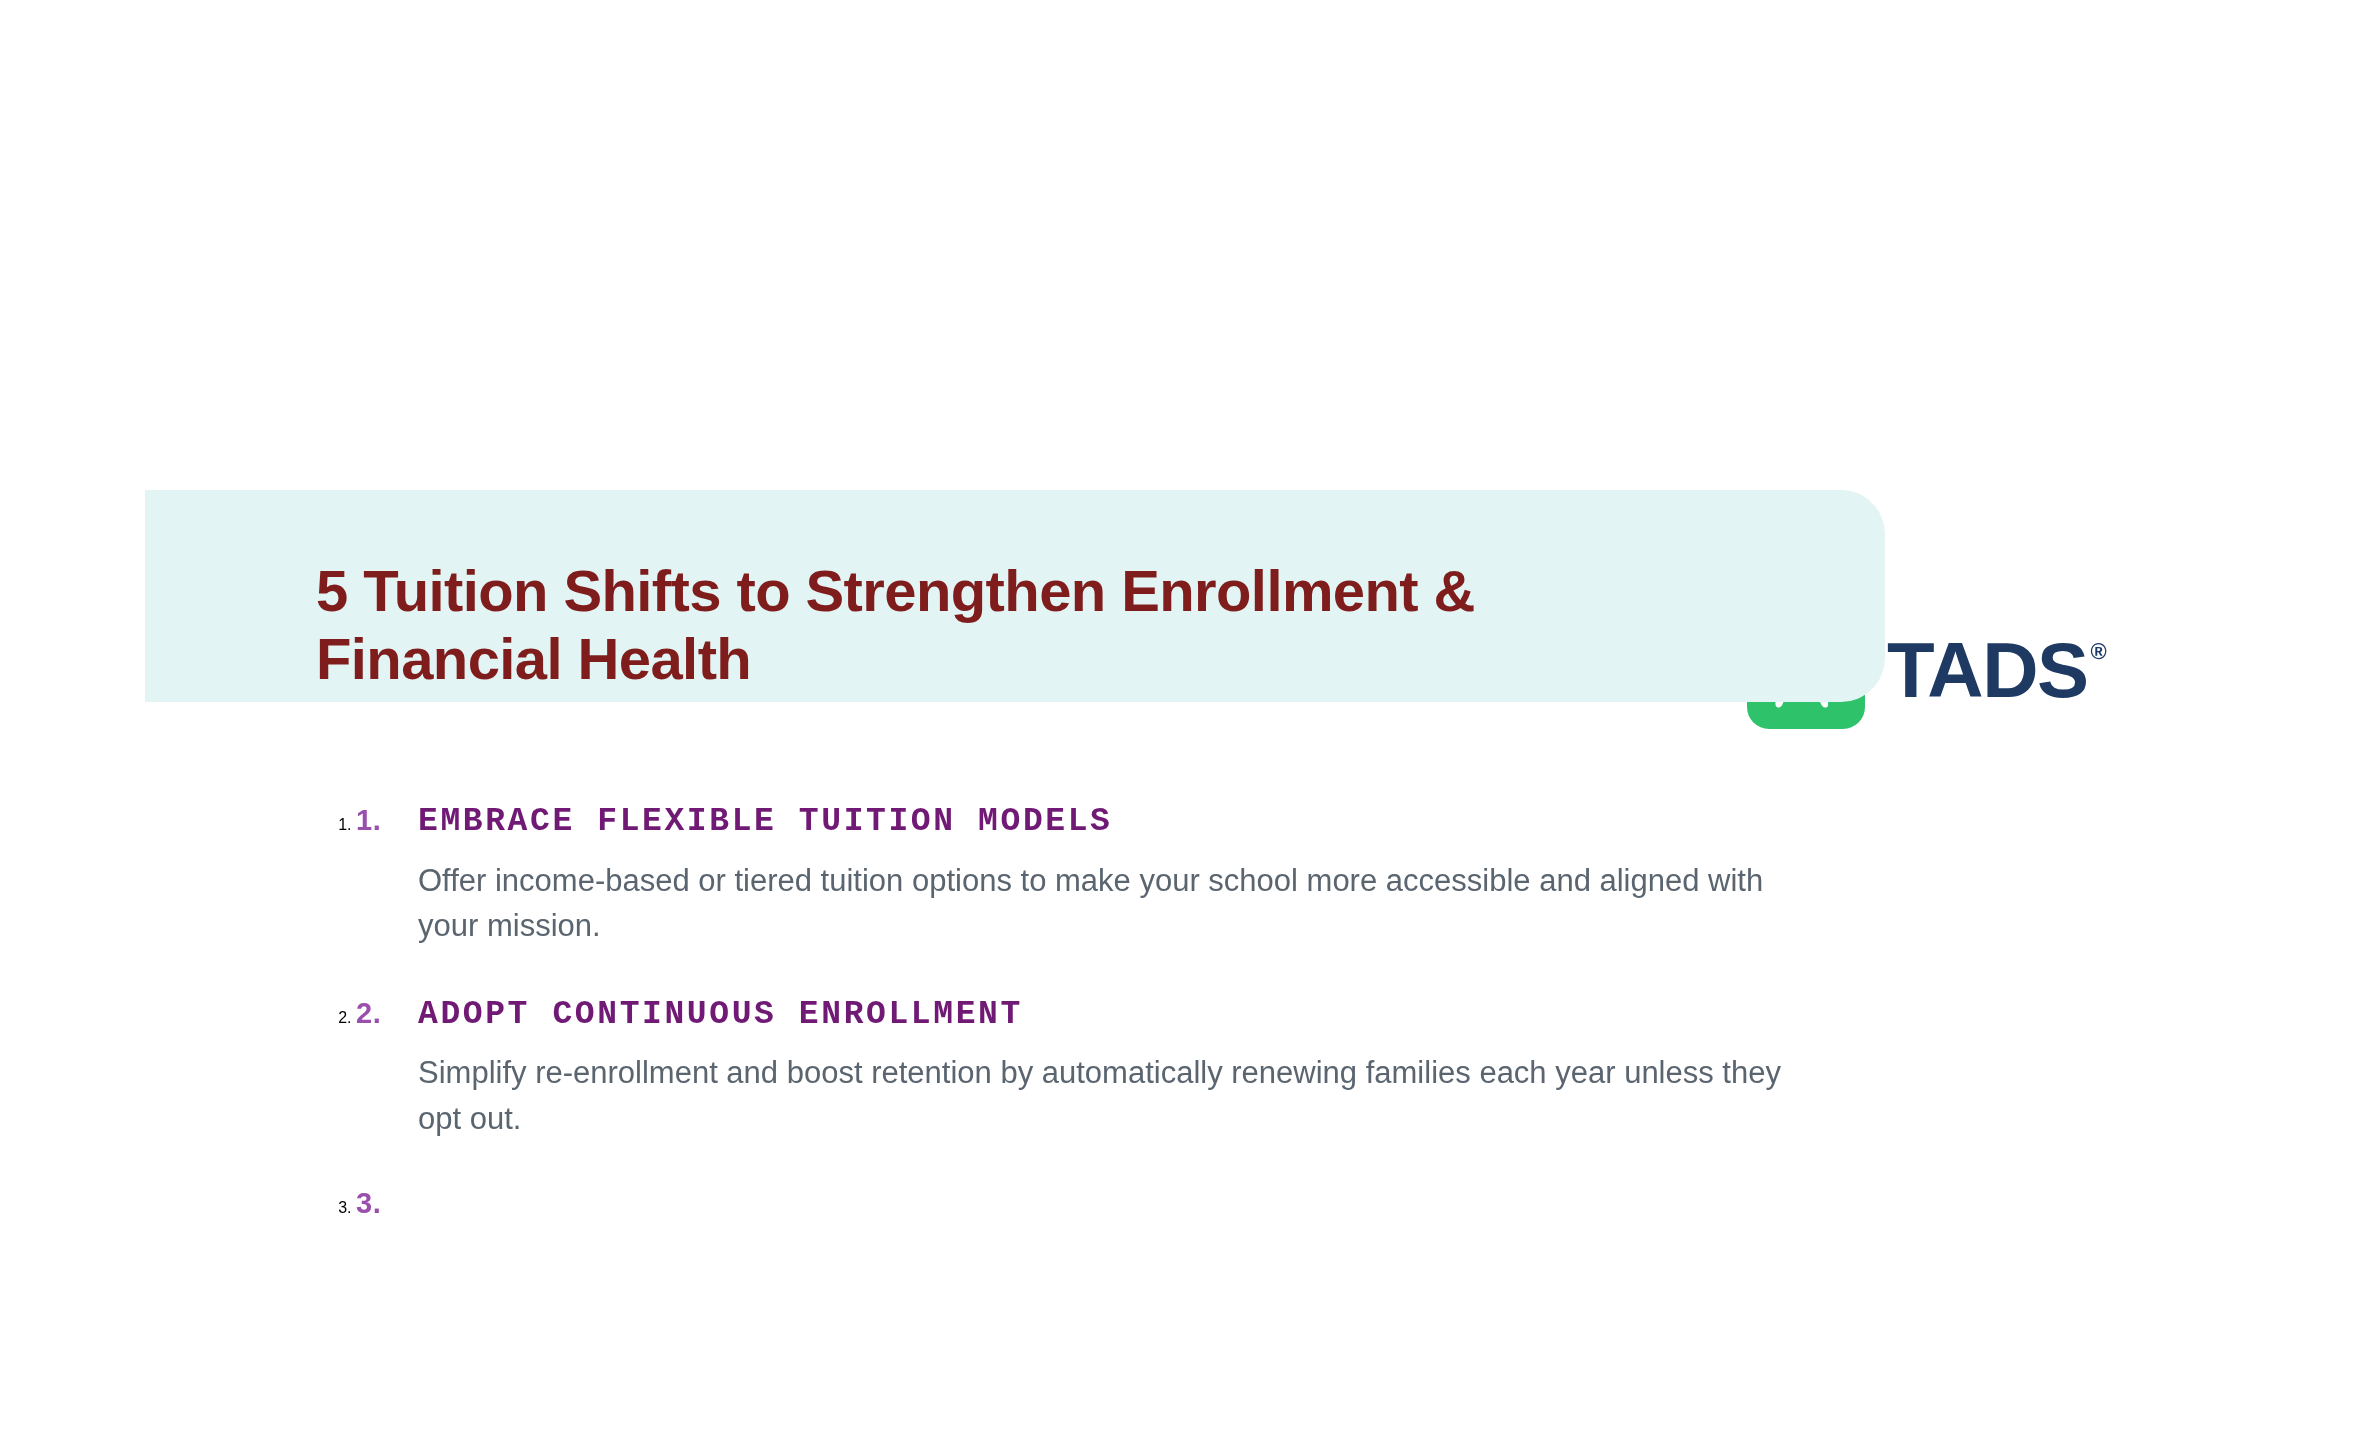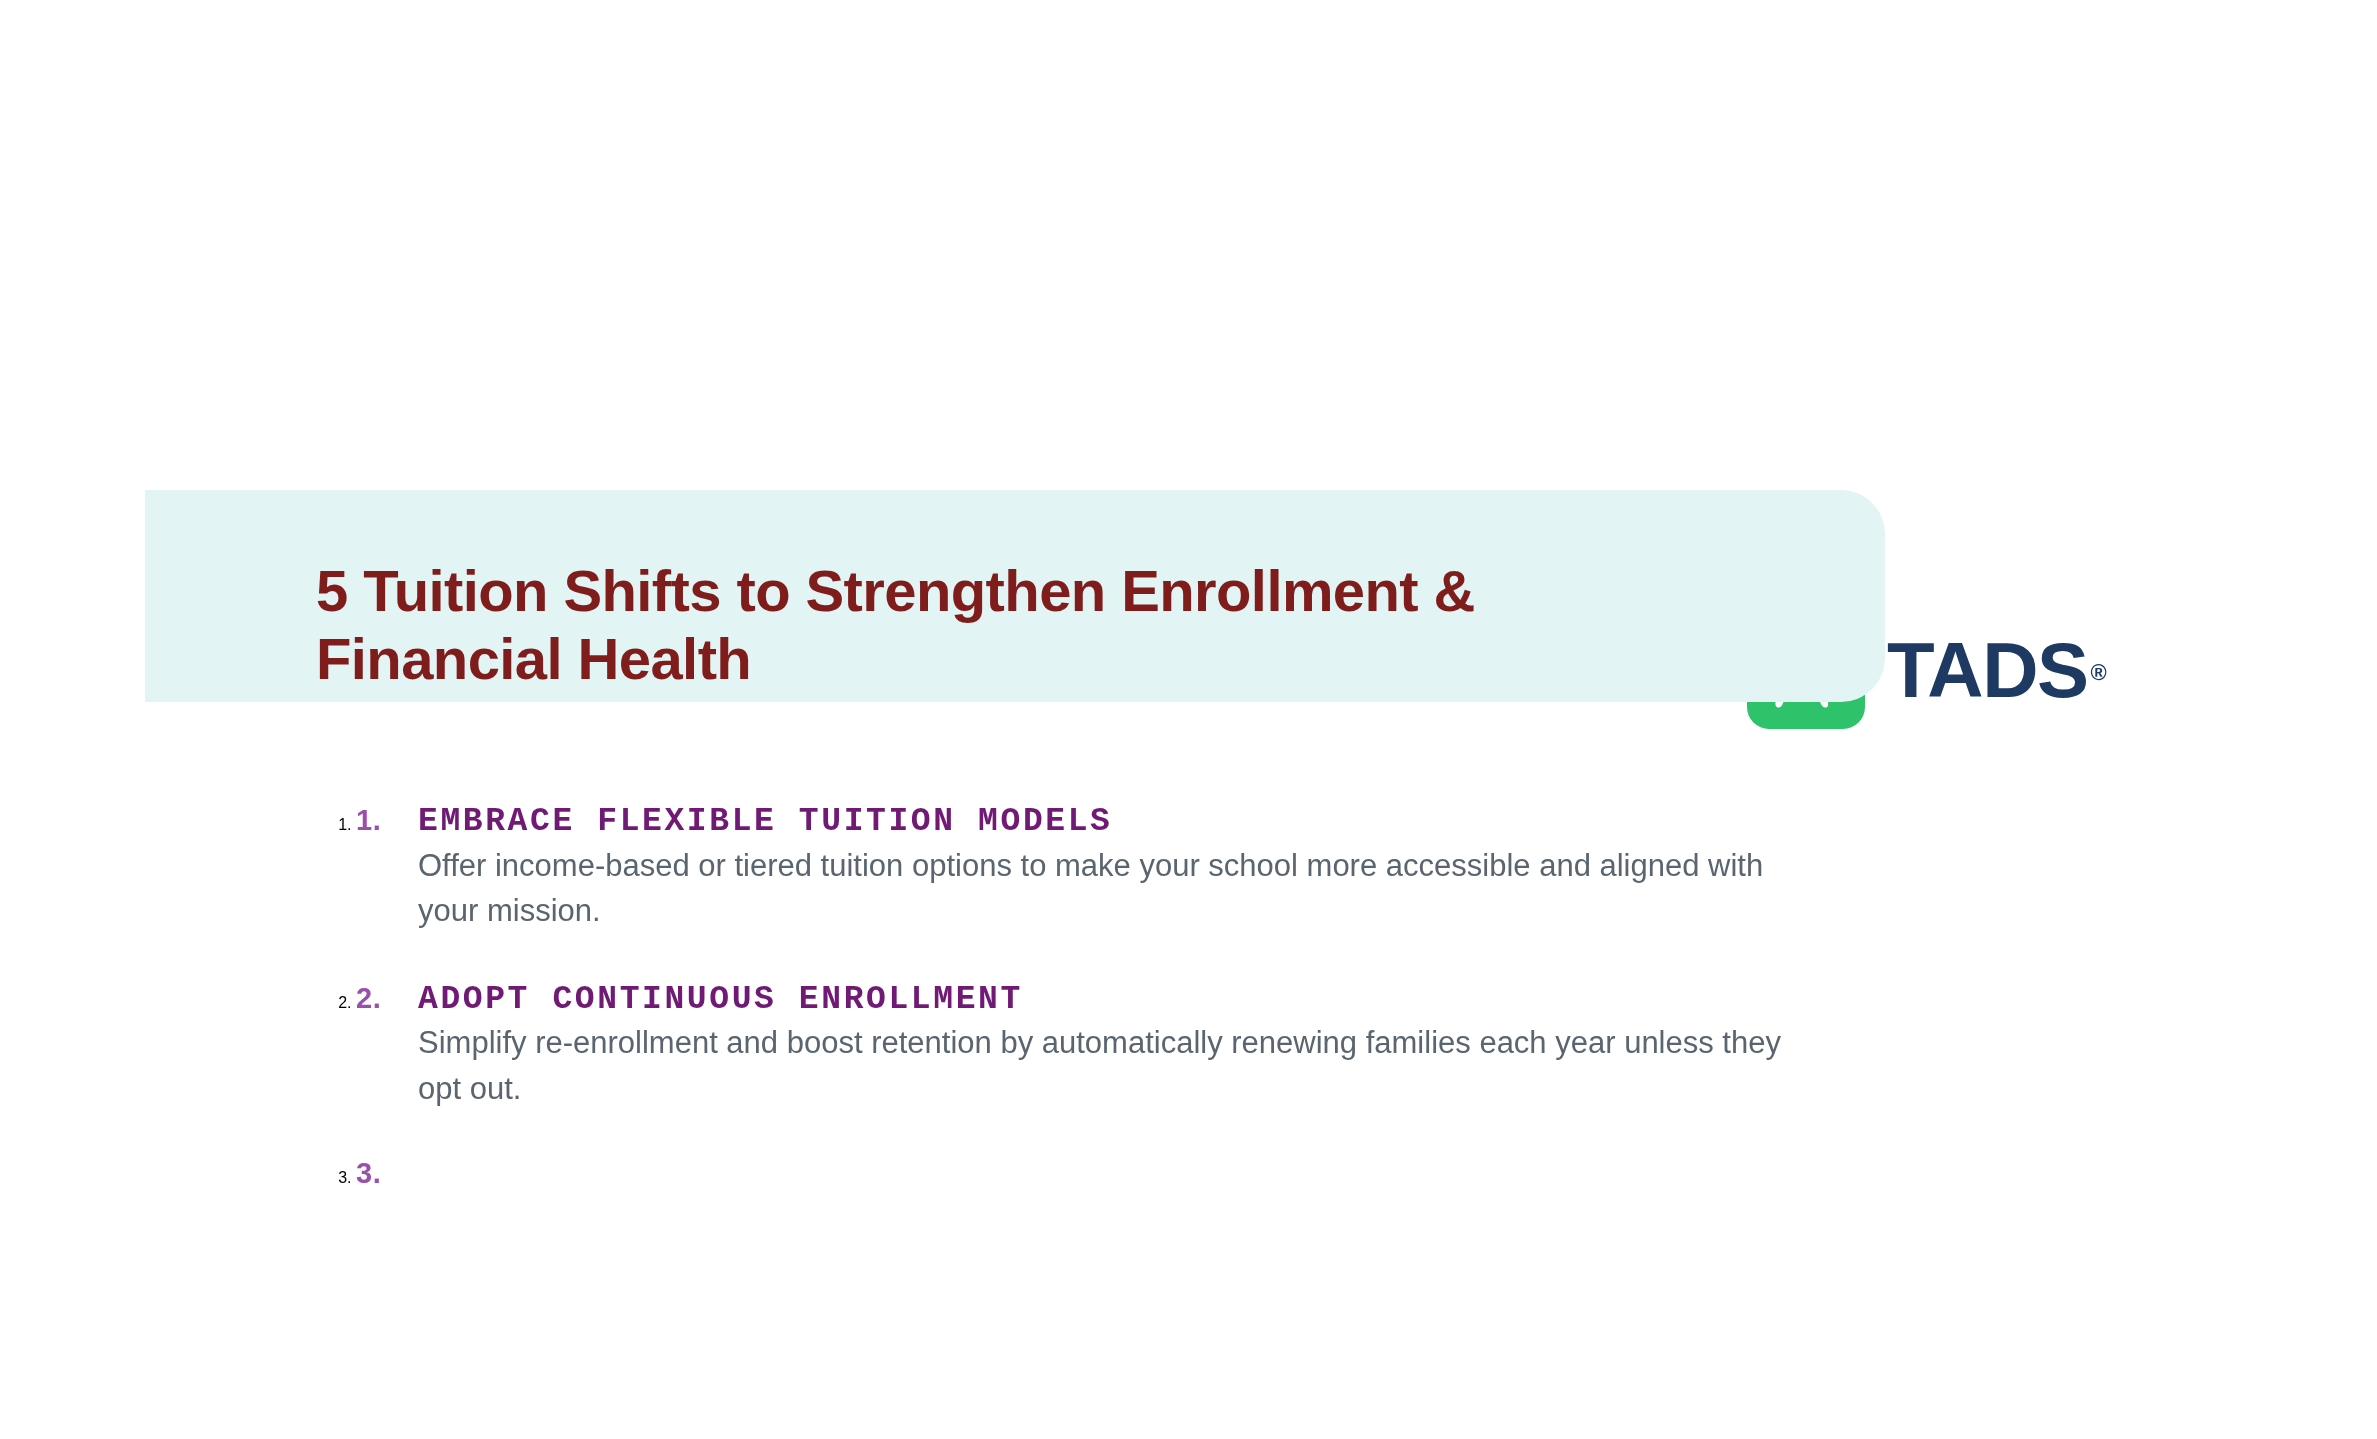--- a/index.html
+++ b/index.html
@@ -76,21 +76,21 @@
     height: 118px;
     border-radius: 22px;
     background: #2EC36B;
     display: flex;
     align-items: center;
     justify-content: center;
   }
   .logo-mark svg { display: block; }
   .logo-word {
     display: flex;
-    align-items: center;
+    align-items: flex-start;
     line-height: 1;
   }
   .logo-text {
     color: #1E3A63;
     font-size: 78px;
     font-weight: 700;
     letter-spacing: -1.5px;
     font-family: "Liberation Sans", sans-serif;
     line-height: 0.9;
   }
@@ -156,21 +156,21 @@
     color: #701a75;
     font-size: 33px;
     font-weight: 700;
     letter-spacing: 2.6px;
     text-transform: uppercase;
     font-family: Liberation Mono, monospace;
     line-height: 1.2;
   }
   .tip-body {
     margin-left: 62px;
-    margin-top: 1px;
+    margin-top: 16px;
     color: #5A6570;
     font-size: 31px;
     font-weight: 400;
     line-height: 1.47;
     max-width: 1370px;
     font-family: "Liberation Sans", sans-serif;
   }
 </style>
 </head>
 <body>

